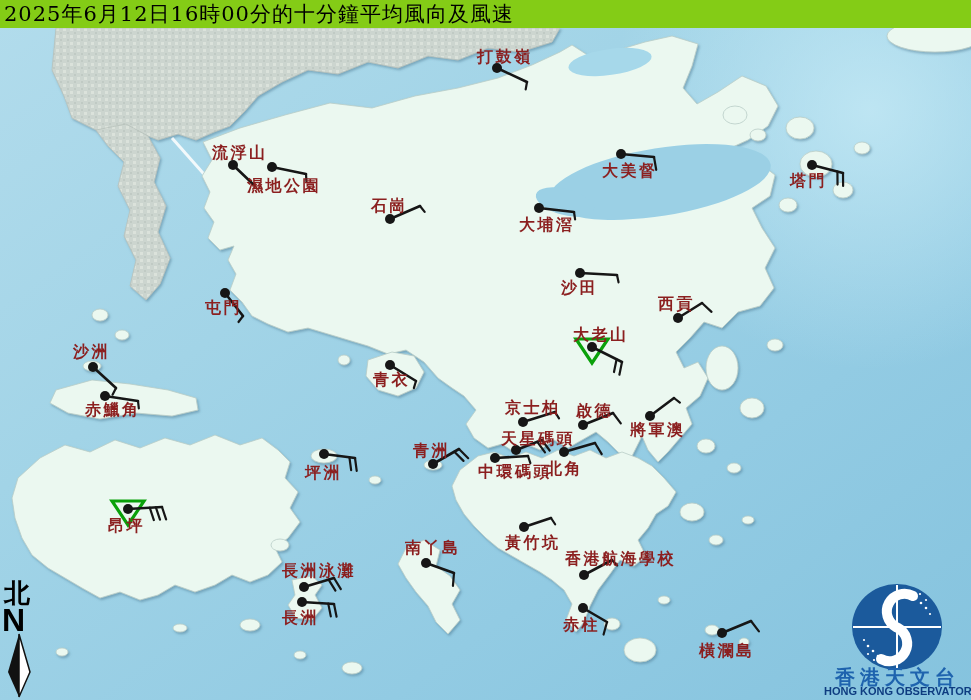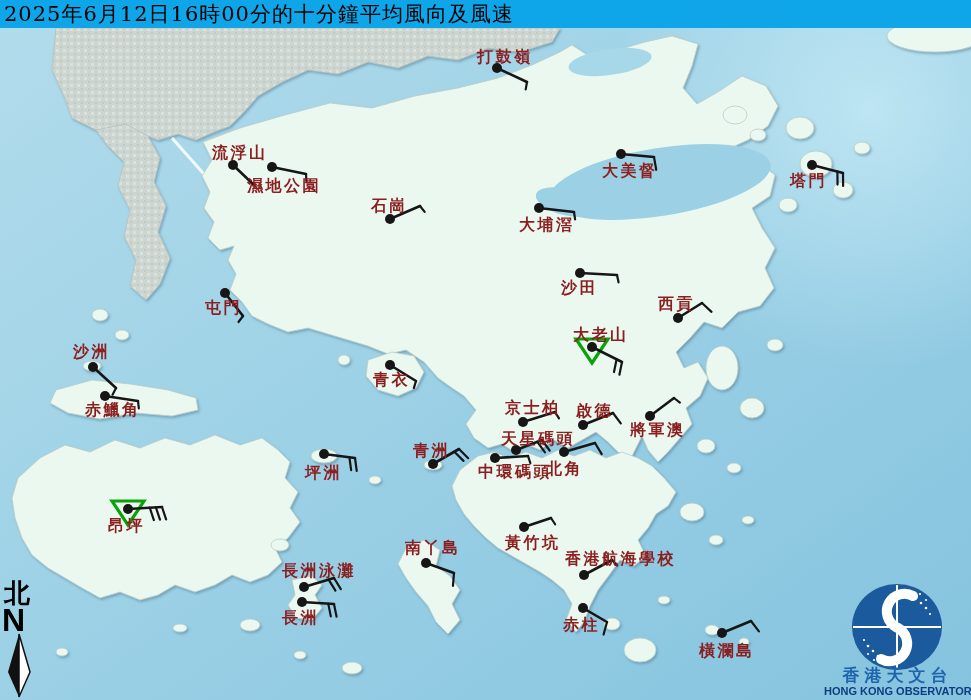--- a/index.html
+++ b/index.html
@@ -1,28 +1,28 @@
 <!DOCTYPE html>
 <html><head>
 <meta charset="utf-8">
 <style>
   html,body{margin:0;padding:0;background:#555;}
   .screen{position:relative;width:971px;height:700px;overflow:hidden;
           font-family:"DejaVu Serif","Liberation Serif",serif;}
   #map-svg{position:absolute;left:0;top:0;}
   .title-bar{position:absolute;left:0;top:0;width:971px;height:28px;
-             background:#0ea5e9;z-index:5;display:flex;align-items:center;}
+             background:#84cc16;z-index:5;display:flex;align-items:center;}
   .title-text{font-size:21px;color:#000;padding-left:4px;letter-spacing:1px;white-space:nowrap;}
   .stn-label{font-family:"DejaVu Serif","Liberation Serif",serif;font-weight:bold;
              font-size:16px;fill:#8b1f1f;letter-spacing:2.5px;}
   .compass-hanzi{position:absolute;left:4px;top:580px;font-size:26px;font-weight:bold;color:#000;z-index:4;line-height:1;}
   .compass-n{position:absolute;left:2px;top:604px;font-size:32px;font-weight:900;color:#000;z-index:4;
              font-family:"Liberation Sans",sans-serif;line-height:1;}
   .logo-zh{position:absolute;left:827px;top:664px;width:141px;text-align:center;z-index:4;
-           font-size:17px;font-weight:bold;color:#1e63ae;letter-spacing:5px;white-space:nowrap;}
+           font-size:20px;font-weight:bold;color:#1e63ae;letter-spacing:5px;white-space:nowrap;}
   .logo-en{position:absolute;left:824px;top:685px;width:147px;text-align:center;z-index:4;
            font-size:11px;font-weight:bold;color:#0e3c80;
            font-family:"Liberation Sans",sans-serif;white-space:nowrap;}
 </style>
 </head>
 <body>
 
 <div class="screen">
 
   <svg id="map-svg" width="971" height="700" viewBox="0 0 971 700">

